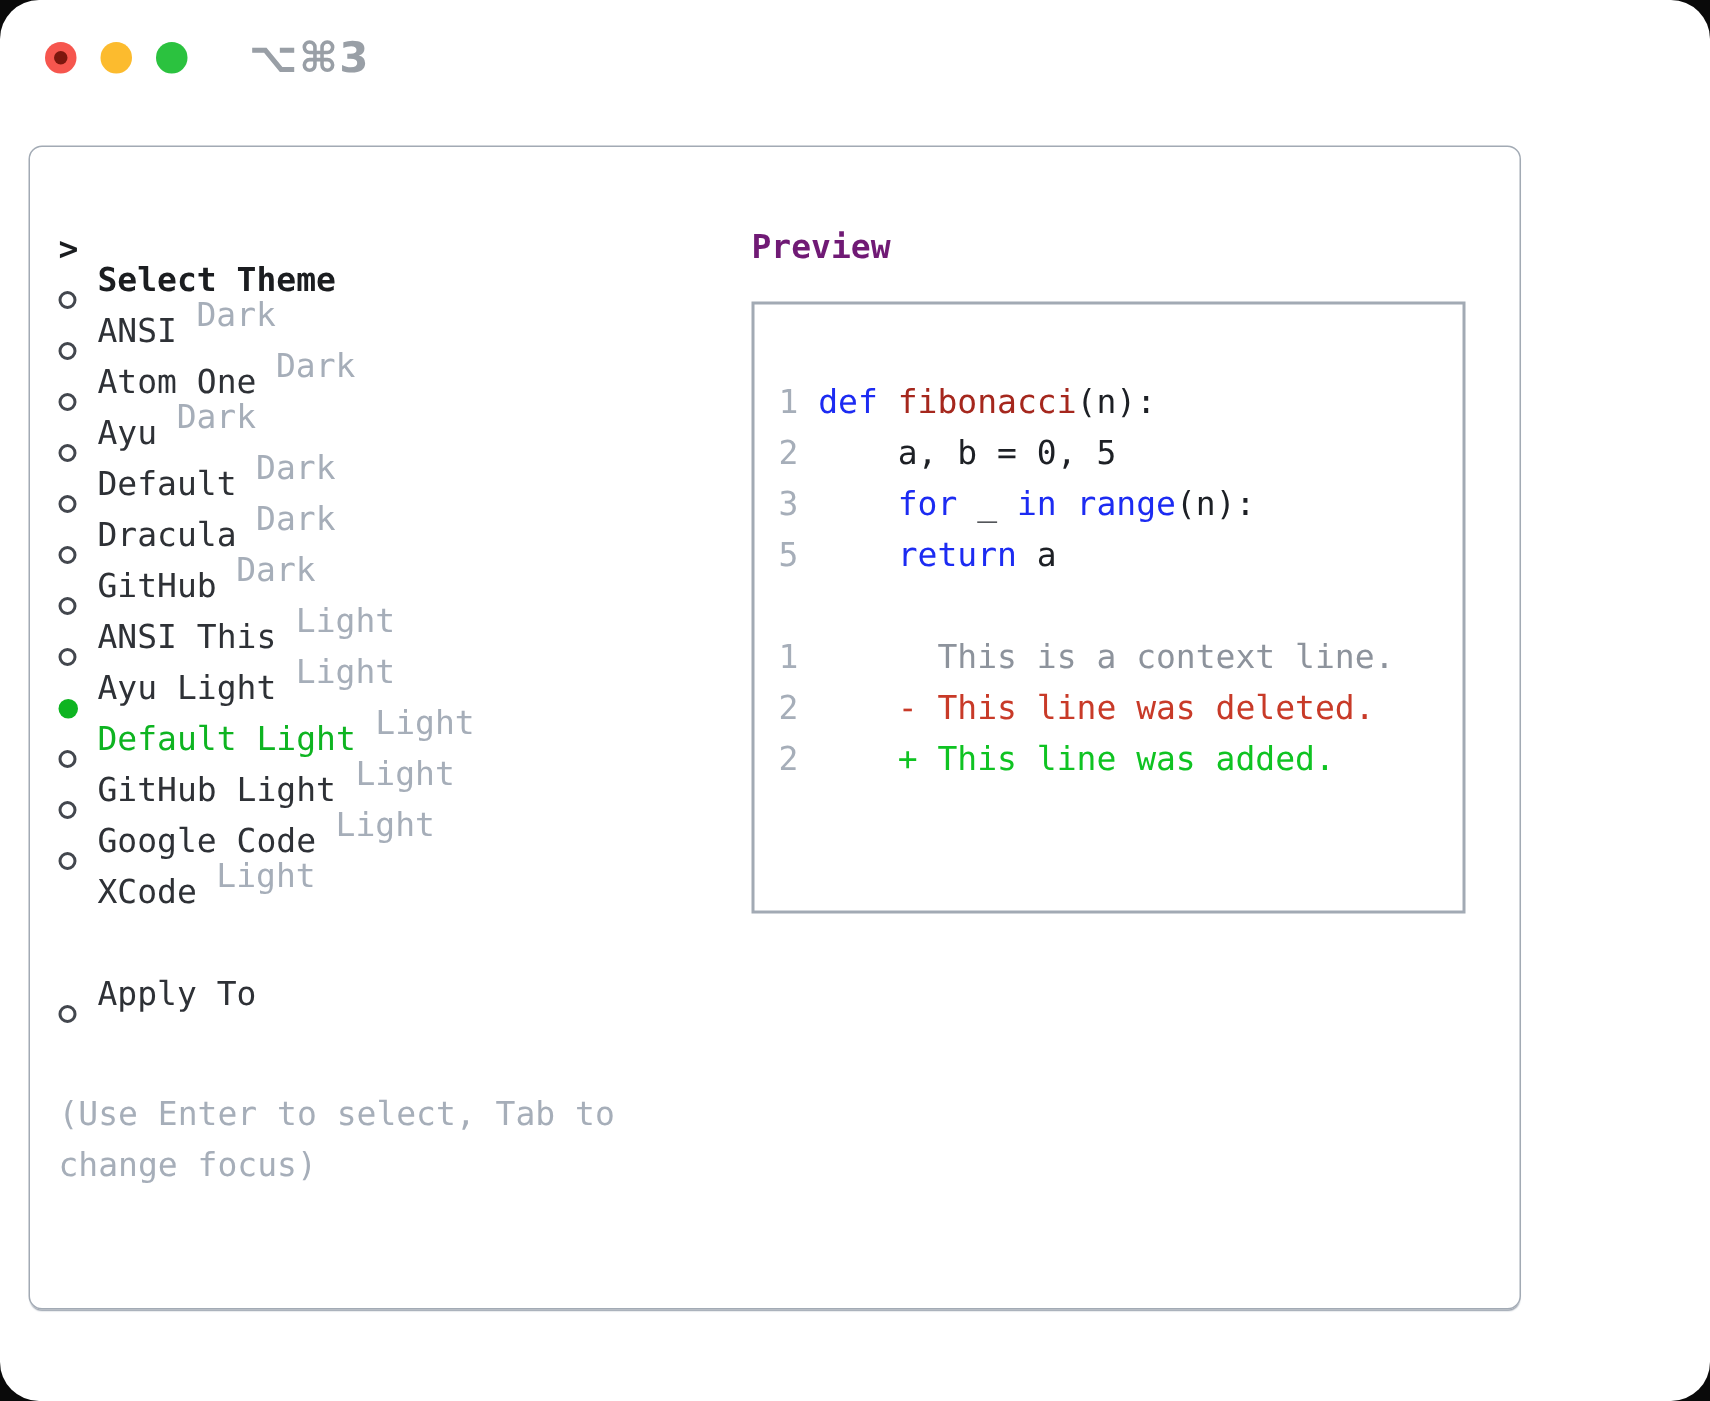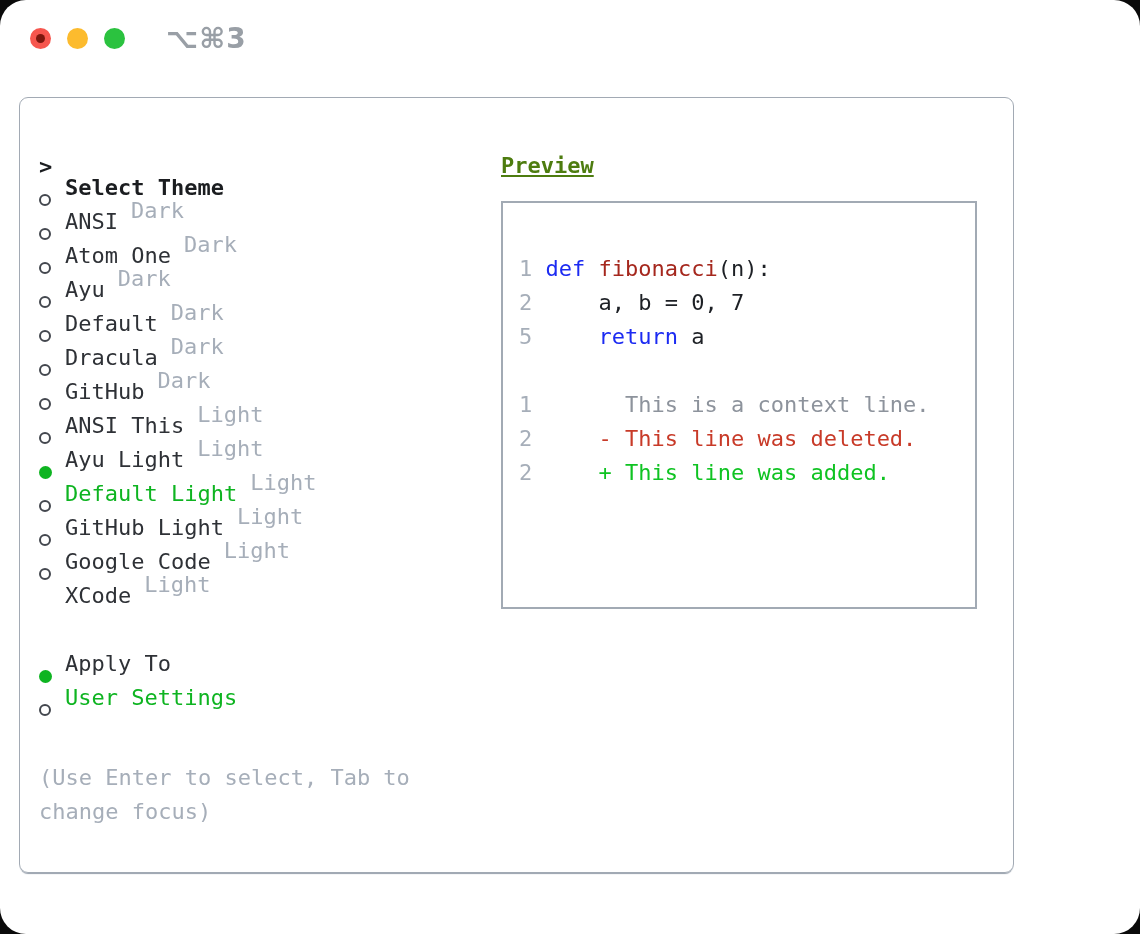--- a/index.html
+++ b/index.html
@@ -32,21 +32,21 @@
   .circle{width:12px;height:12px;box-sizing:border-box;border:2px solid #43474e;border-radius:50%;}
   .circle.sel{width:13px;height:13px;border:none;background:var(--accent-green);}
   .name{color:var(--text-dark);white-space:pre;margin-top:43px;}
   .name.sel{color:var(--accent-green);}
   .name.bold{font-weight:bold;color:#1b1d20;}
   .variant{color:var(--muted-gray);margin-left:13px;white-space:pre;margin-top:21px;}
   .spacer{height:34px;}
   .help-line{height:34px;line-height:34px;font-size:22px;color:var(--muted-gray);white-space:pre;}
 
   
-  .preview-header{height:34px;line-height:34px;font-size:22px;font-weight:bold;color:#4d7c0f;text-decoration:underline;}
+  .preview-header{height:34px;line-height:34px;font-size:22px;font-weight:bold;color:#701a75;}
   .preview-box{margin-top:18px;width:476px;height:408px;box-sizing:border-box;
        border:2px solid var(--border-gray);padding:49px 0 16px 16px;overflow:hidden;background:#fff;}
   .code-line{height:34px;line-height:34px;font-size:22px;white-space:pre;}
   .c-num{color:var(--muted-gray);}
   .c-kw{color:var(--keyword-blue);}
   .c-fn{color:var(--function-red);}
   .c-plain{color:var(--code-dark);}
   .c-ctx{color:var(--context-gray);}
   .c-del{color:var(--deleted-red);}
   .c-add{color:var(--added-green);}
@@ -163,44 +163,39 @@
       <div class="spacer"></div>
 
       <div class="row">
         <span class="marker"></span>
         <span class="name">Apply To</span>
       </div>
 
       <div>
           <div class="row">
             <span class="marker">
-              <span class="circle sel"></span>
-            </span>
-            <span class="name sel">User Settings</span>
-          </div>
-          <div class="row">
-            <span class="marker">
               <span class="circle"></span>
             </span>
           </div>
         </div>
 
       <div class="spacer"></div>
 
       <div>
           <div class="help-line">(Use Enter to select, Tab to</div>
           <div class="help-line">change focus)</div>
         </div>
     </div>
 
     <div class="right-col">
       <div class="preview-header">Preview</div>
       <div class="preview-box">
           <div class="code-line"><span class="c-num">1 </span><span class="c-kw">def </span><span class="c-fn">fibonacci</span><span class="c-plain">(n):</span></div>
-          <div class="code-line"><span class="c-num">2 </span><span class="c-plain">    a, b = 0, 7</span></div>
+          <div class="code-line"><span class="c-num">2 </span><span class="c-plain">    a, b = 0, 5</span></div>
+          <div class="code-line"><span class="c-num">3 </span><span class="c-plain">    </span><span class="c-kw">for</span><span class="c-plain"> _ </span><span class="c-kw">in</span><span class="c-plain"> </span><span class="c-kw">range</span><span class="c-plain">(n):</span></div>
           <div class="code-line"><span class="c-num">5 </span><span class="c-plain">    </span><span class="c-kw">return</span><span class="c-plain"> a</span></div>
           <div class="code-line"></div>
           <div class="code-line"><span class="c-num">1 </span><span class="c-ctx">      This is a context line.</span></div>
           <div class="code-line"><span class="c-num">2 </span><span class="c-del">    - This line was deleted.</span></div>
           <div class="code-line"><span class="c-num">2 </span><span class="c-add">    + This line was added.</span></div>
         </div>
     </div>
 
   </div>
 </div>

